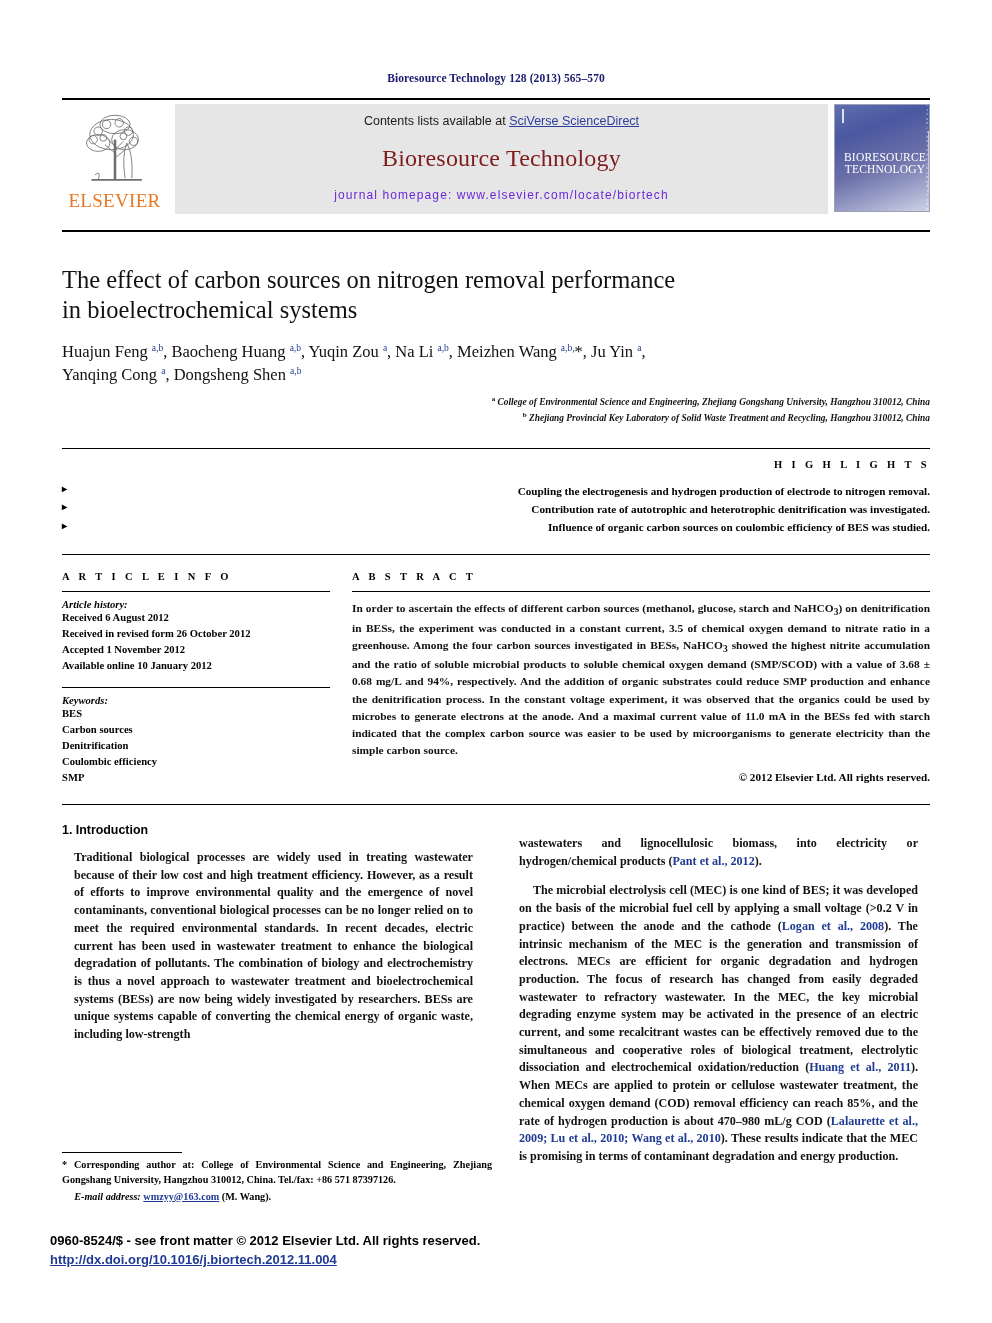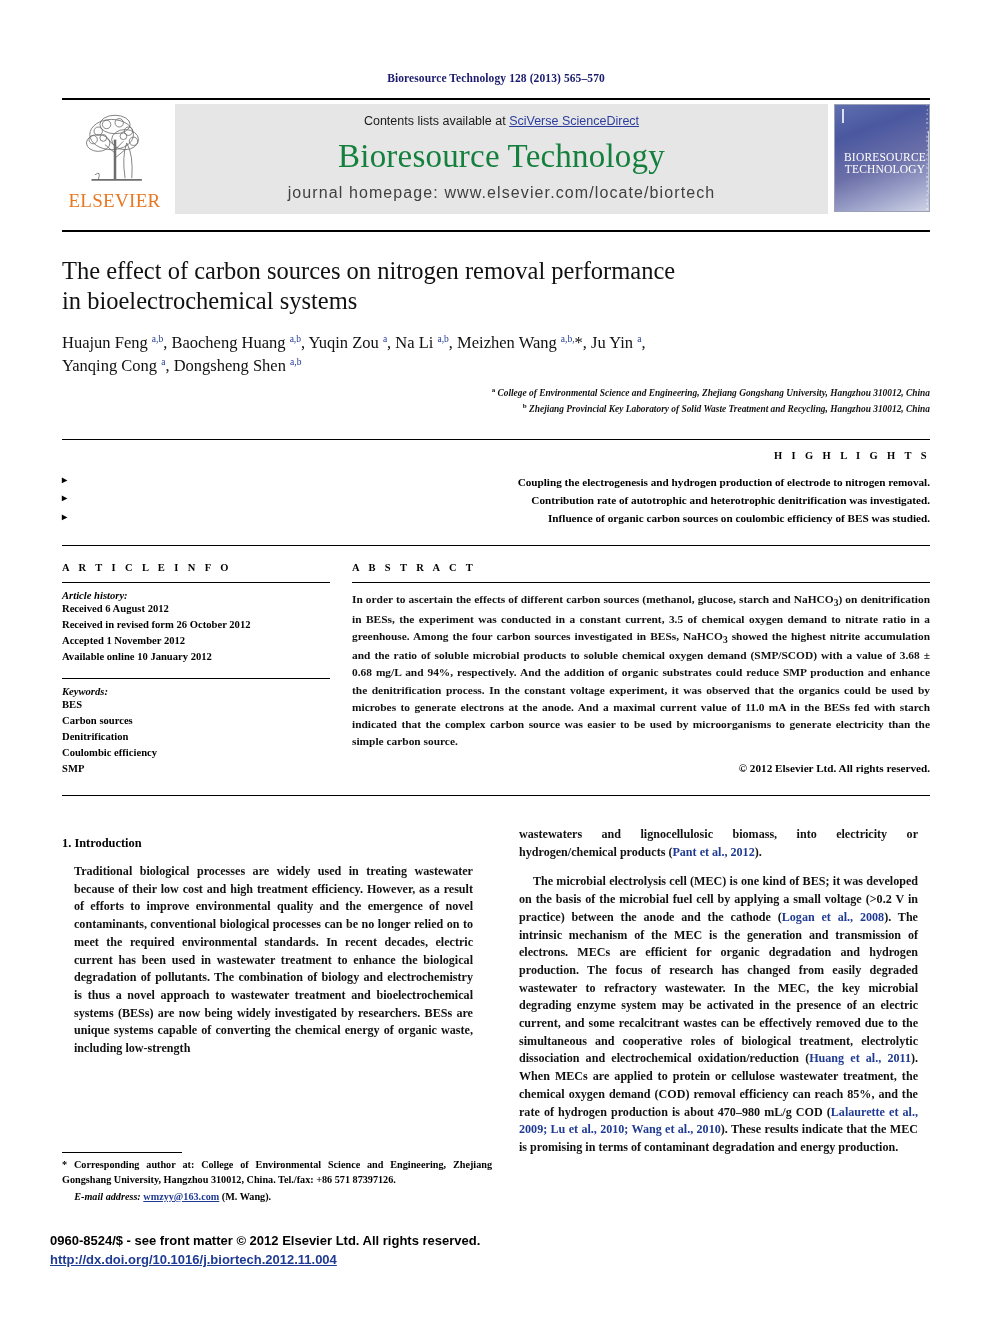--- a/index.html
+++ b/index.html
@@ -79,29 +79,29 @@
   .contents-line {
     font-family: "Liberation Sans", sans-serif;
     font-size: 12.5px;
     color: #1a1a1a;
   }
   .contents-line .sd-link {
     color: #2c3e9e;
   }
   .journal-title {
     font-family: "Liberation Serif", serif;
-    font-size: 33px;
-    color: #15803d;
+    font-size: 24px;
+    color: #7f1d1d;
     letter-spacing: 0.2px;
   }
   .journal-home {
     font-family: "Liberation Sans", sans-serif;
-    font-size: 16px;
+    font-size: 12px;
     letter-spacing: 1.1px;
-    color: #404040;
+    color: #6d28d9;
   }
   .cover-thumb {
     width: 96px;
     flex: 0 0 96px;
     margin: 4px 0 6px 0;
     border: 1px solid #9aa0b5;
     position: relative;
     overflow: hidden;
     background: linear-gradient(160deg, #5f6fae 0%, #4a58a0 25%, #6b6fa8 55%, #9aa0c8 78%, #cfd3e6 100%);
     box-sizing: border-box;
@@ -153,21 +153,21 @@
   }
   .cover-fig { display:block; width: 100%; height: 17px; margin-bottom: 2px; background: #fff; }
 
   
   .content {
     margin: 0 62px;
   }
   .title-block {
     border-top: 2.2px solid #000;
     margin-top: 12px;
-    padding-top: 24px;
+    padding-top: 33px;
   }
   .paper-title {
     font-family: "Liberation Serif", serif;
     font-size: 24.5px;
     line-height: 1.22;
     font-weight: normal;
     margin: 0;
     color: #111;
   }
   .authors {
@@ -288,25 +288,24 @@
     margin-top: 18px;
   }
   .body-cols {
     display: flex;
     gap: 22px;
     margin-top: 18px;
     position: relative;
   }
   .bcol { flex: 1 1 0; width: 0; }
   .sec-head {
-    font-family: Liberation Serif, serif;
+    font-family: Liberation Sans, sans-serif;
     font-weight: bold;
     font-size: 12.4px;
     margin-bottom: 12px;
-    margin-top: 22px;
   }
   .para {
     font-family: "Liberation Serif", serif;
     font-weight: bold;
     font-size: 12.1px;
     line-height: 1.465;
     text-align: justify;
     margin: 12px;
     color: #111;
     hyphens: manual;

